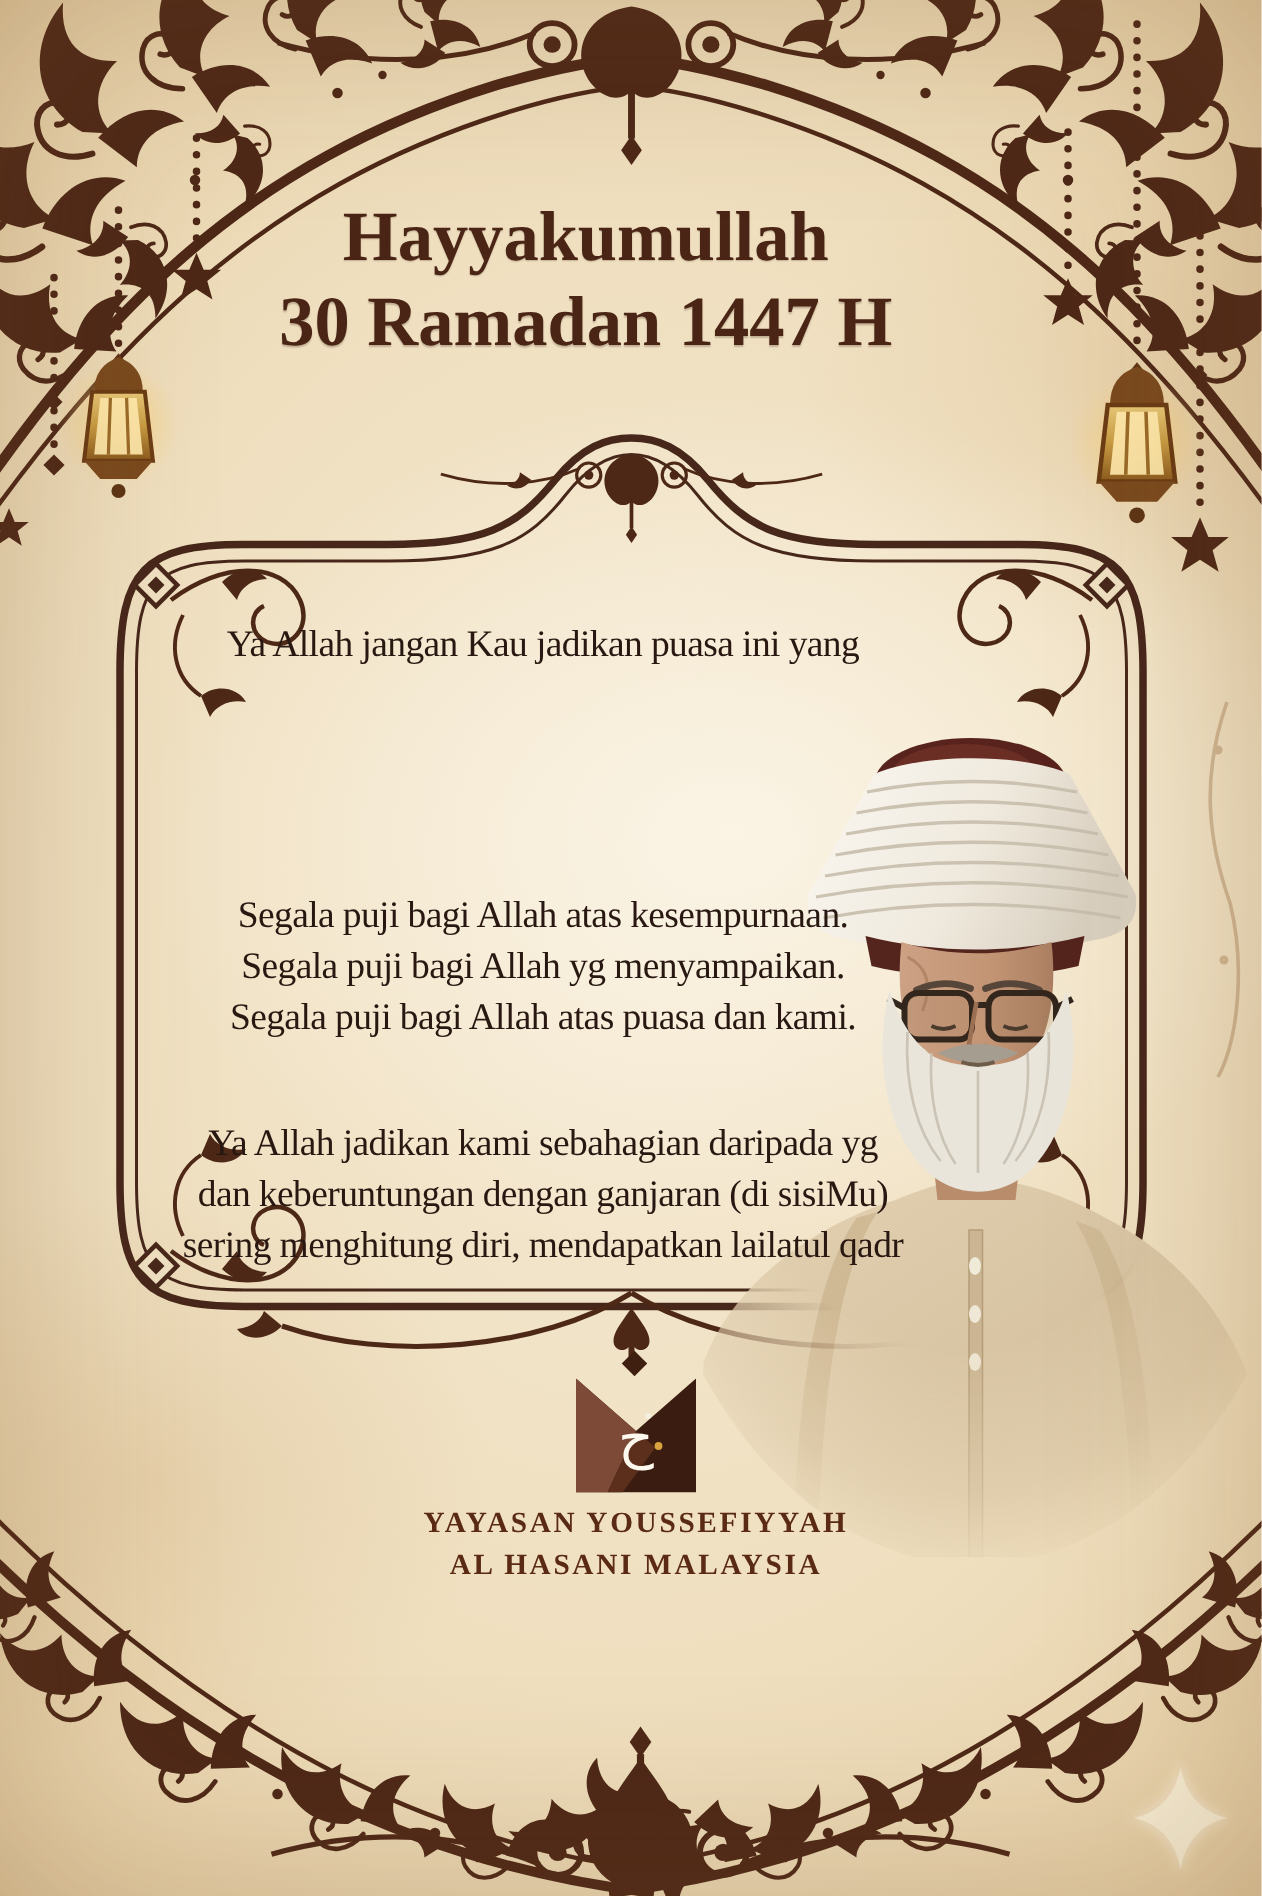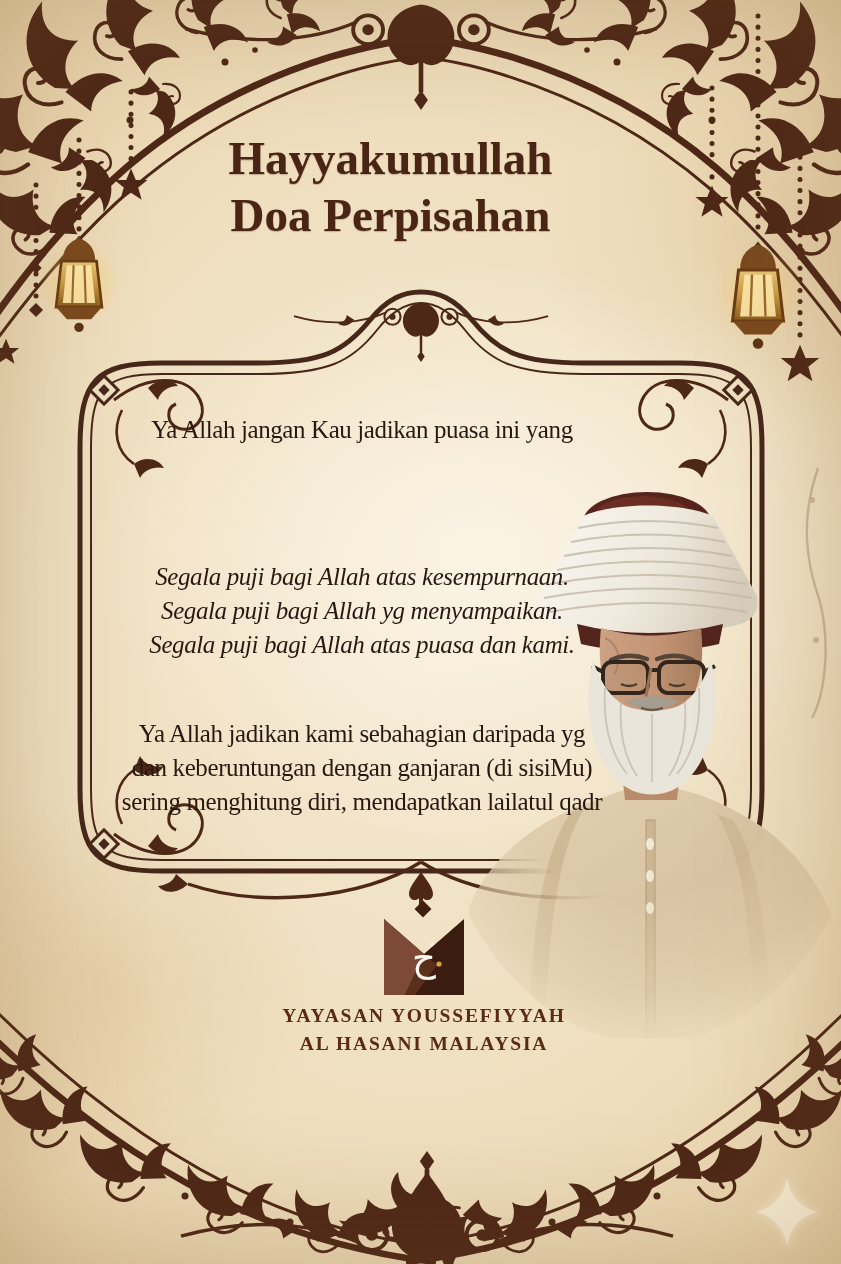--- a/index.html
+++ b/index.html
@@ -17,21 +17,21 @@
   .photo-layer{position:absolute;left:465px;top:478px;z-index:2;}
   .textlayer{position:absolute;left:0;top:0;width:841px;z-index:3;}
   .title{
     position:absolute;top:130px;left:0;width:747px;text-align:center;
     font-size:47px;font-weight:bold;color:#4a2515;line-height:57px;
     text-shadow:0 1px 1px rgba(60,30,15,.25);
     margin-left:17px;
   }
   .prayer{position:absolute;left:92px;width:530px;text-align:center;color:#281811;}
   .prayer .line{white-space:nowrap;font-size:25px;line-height:34px;letter-spacing:-.4px;margin-left:10px;}
-  #p1{top:413px;} #p2{top:560px;font-style:italic;} #p3{top:717px;text-align:center;}
+  #p1{top:413px;} #p2{top:594px;} #p3{top:746px;text-align:center;}
   .emblem{position:absolute;left:384px;top:919px;width:80px;height:76px;z-index:4;}
   .emblem-glyph{
     position:absolute;left:0;top:10px;width:80px;text-align:center;
     font-family:"DejaVu Sans",sans-serif;font-size:37px;color:#fdf8ee;line-height:60px;
   }
   .emblem-diamond{
     position:absolute;left:417px;top:903px;width:12px;height:12px;background:#3f1f10;
     transform:rotate(45deg);z-index:4;
   }
   .org{
@@ -327,21 +327,21 @@
 
     <path d="M160,224 Q187,212 214,224 Q187,238 160,224 Z" fill="#a59d90"></path>
     <path d="M176,230 Q187,234 198,230" stroke="#6d5c4a" stroke-width="2.5" fill="none"></path>
   </g>
 </svg>
 
 <div class="textlayer">
 
   <div class="title">
     <div>Hayyakumullah</div>
-    <div>Doa Perpisahan</div>
+    <div>30 Ramadan 1447 H</div>
   </div>
 
   <div class="prayer" id="p1">
     <div class="line">Ya Allah jangan Kau jadikan puasa ini yang</div>
   </div>
 
   <div class="prayer" id="p2">
     <div class="line">Segala puji bagi Allah atas kesempurnaan.</div>
     <div class="line">Segala puji bagi Allah yg menyampaikan.</div>
     <div class="line">Segala puji bagi Allah atas puasa dan kami.</div>

